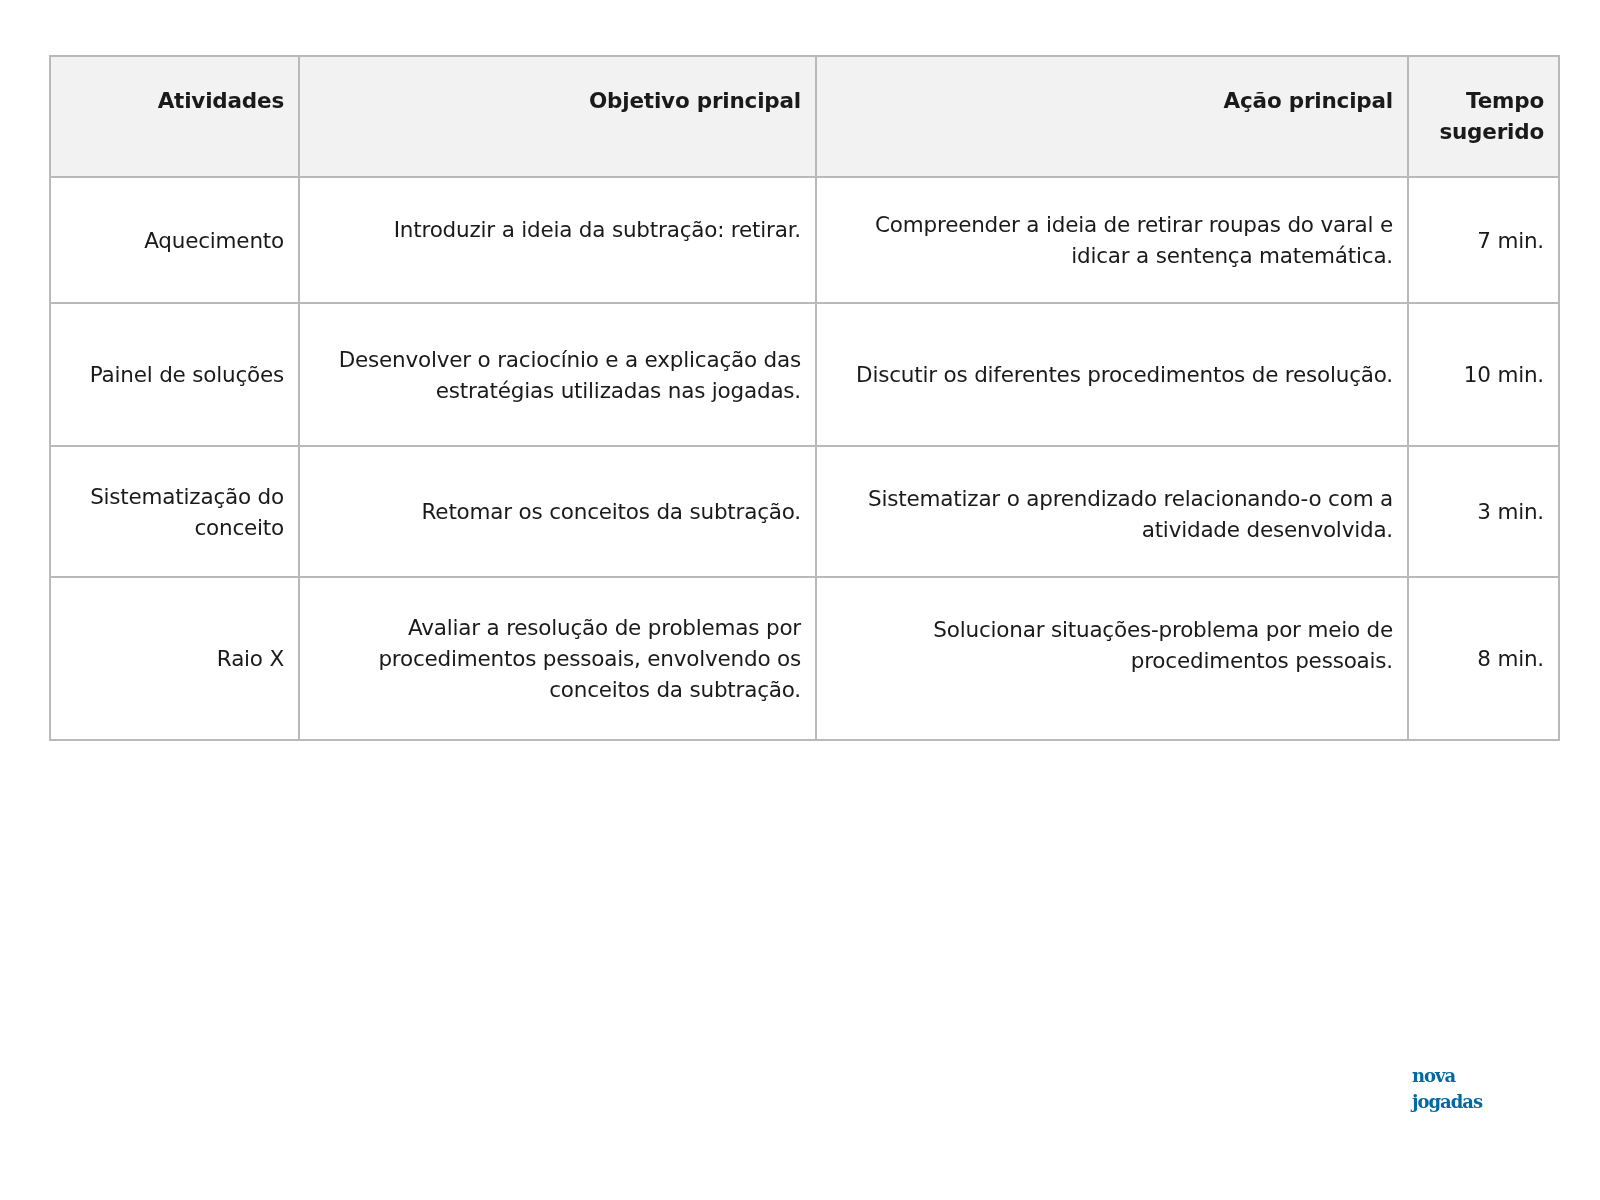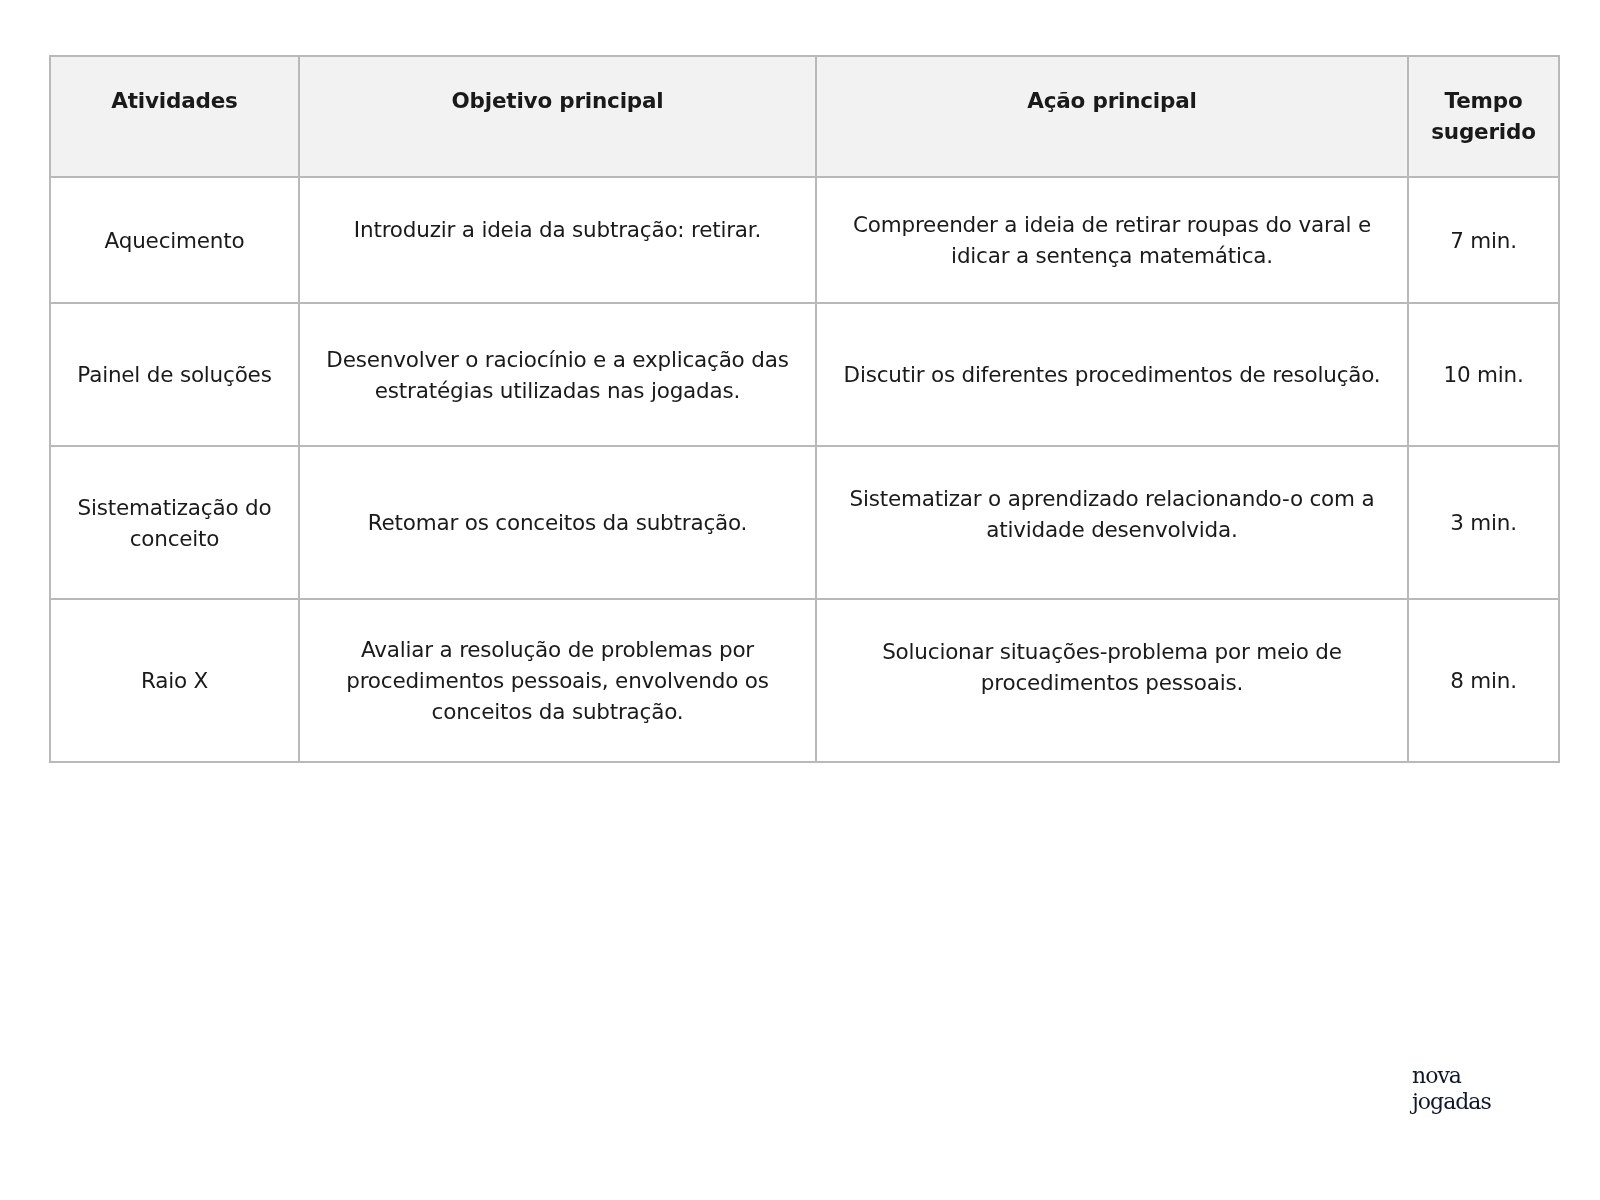--- a/index.html
+++ b/index.html
@@ -1,22 +1,22 @@
 <!DOCTYPE html>
 <html><head>
 <meta charset="utf-8">
 <style>
   html, body { margin:0; padding:0; background:#fff; }
   body { width:1600px; height:1200px; position:relative; overflow:hidden;
          font-family:"DejaVu Sans","Liberation Sans",sans-serif; color:#1a1a1a; }
   table { position:absolute; left:49px; top:55px; width:1509px; border-collapse:collapse; table-layout:fixed; }
-  td, th { border:2px solid #b9b9b9; padding:0 14px; font-size:21.5px; line-height:31px; vertical-align:middle; text-align:center; letter-spacing:-0.2px; }
+  td, th { border:2px solid #b9b9b9; padding:0 14px; font-size:21.5px; line-height:31px; vertical-align:middle; text-align:right; letter-spacing:-0.2px; }
   th { background:#f2f2f2; font-weight:bold; vertical-align:top; padding-top:28px; }
   td.top { vertical-align:top; padding-top:36px; }
-  .logo { position:absolute; left:1412px; top:1063px; color:#0f172a; font-family:"DejaVu Serif",serif; font-weight:normal; font-size:22px; line-height:26px; letter-spacing:-1px; }
+  .logo { position:absolute; left:1412px; top:1063px; color:#0369a1; font-family:"DejaVu Serif",serif; font-weight:bold; font-size:18px; line-height:26px; letter-spacing:-1px; }
 </style>
 </head>
 <body>
 
 <table>
   <colgroup>
       <col style="width:249px">
       <col style="width:517px">
       <col style="width:592px">
       <col style="width:151px">
@@ -35,21 +35,21 @@
       <td class="top">Introduzir a ideia da subtração: retirar.</td>
       <td>Compreender a ideia de retirar roupas do varal e  idicar a sentença  matemática.</td>
       <td>7 min.</td>
     </tr>
     <tr style="height:143px">
       <td>Painel de soluções</td>
       <td>Desenvolver o raciocínio e a explicação das estratégias utilizadas nas jogadas.</td>
       <td>Discutir os diferentes procedimentos de resolução.</td>
       <td>10 min.</td>
     </tr>
-    <tr style="height:153px">
+    <tr style="height:131px">
       <td>Sistematização do conceito</td>
       <td>Retomar os conceitos da subtração.</td>
       <td class="top">Sistematizar o aprendizado relacionando-o com a atividade desenvolvida.</td>
       <td>3 min.</td>
     </tr>
     <tr style="height:163px">
       <td>Raio X</td>
       <td>Avaliar a resolução de problemas por procedimentos pessoais, envolvendo os conceitos da subtração.</td>
       <td class="top">Solucionar   situações-problema por meio de procedimentos pessoais.</td>
       <td>8  min.</td>

